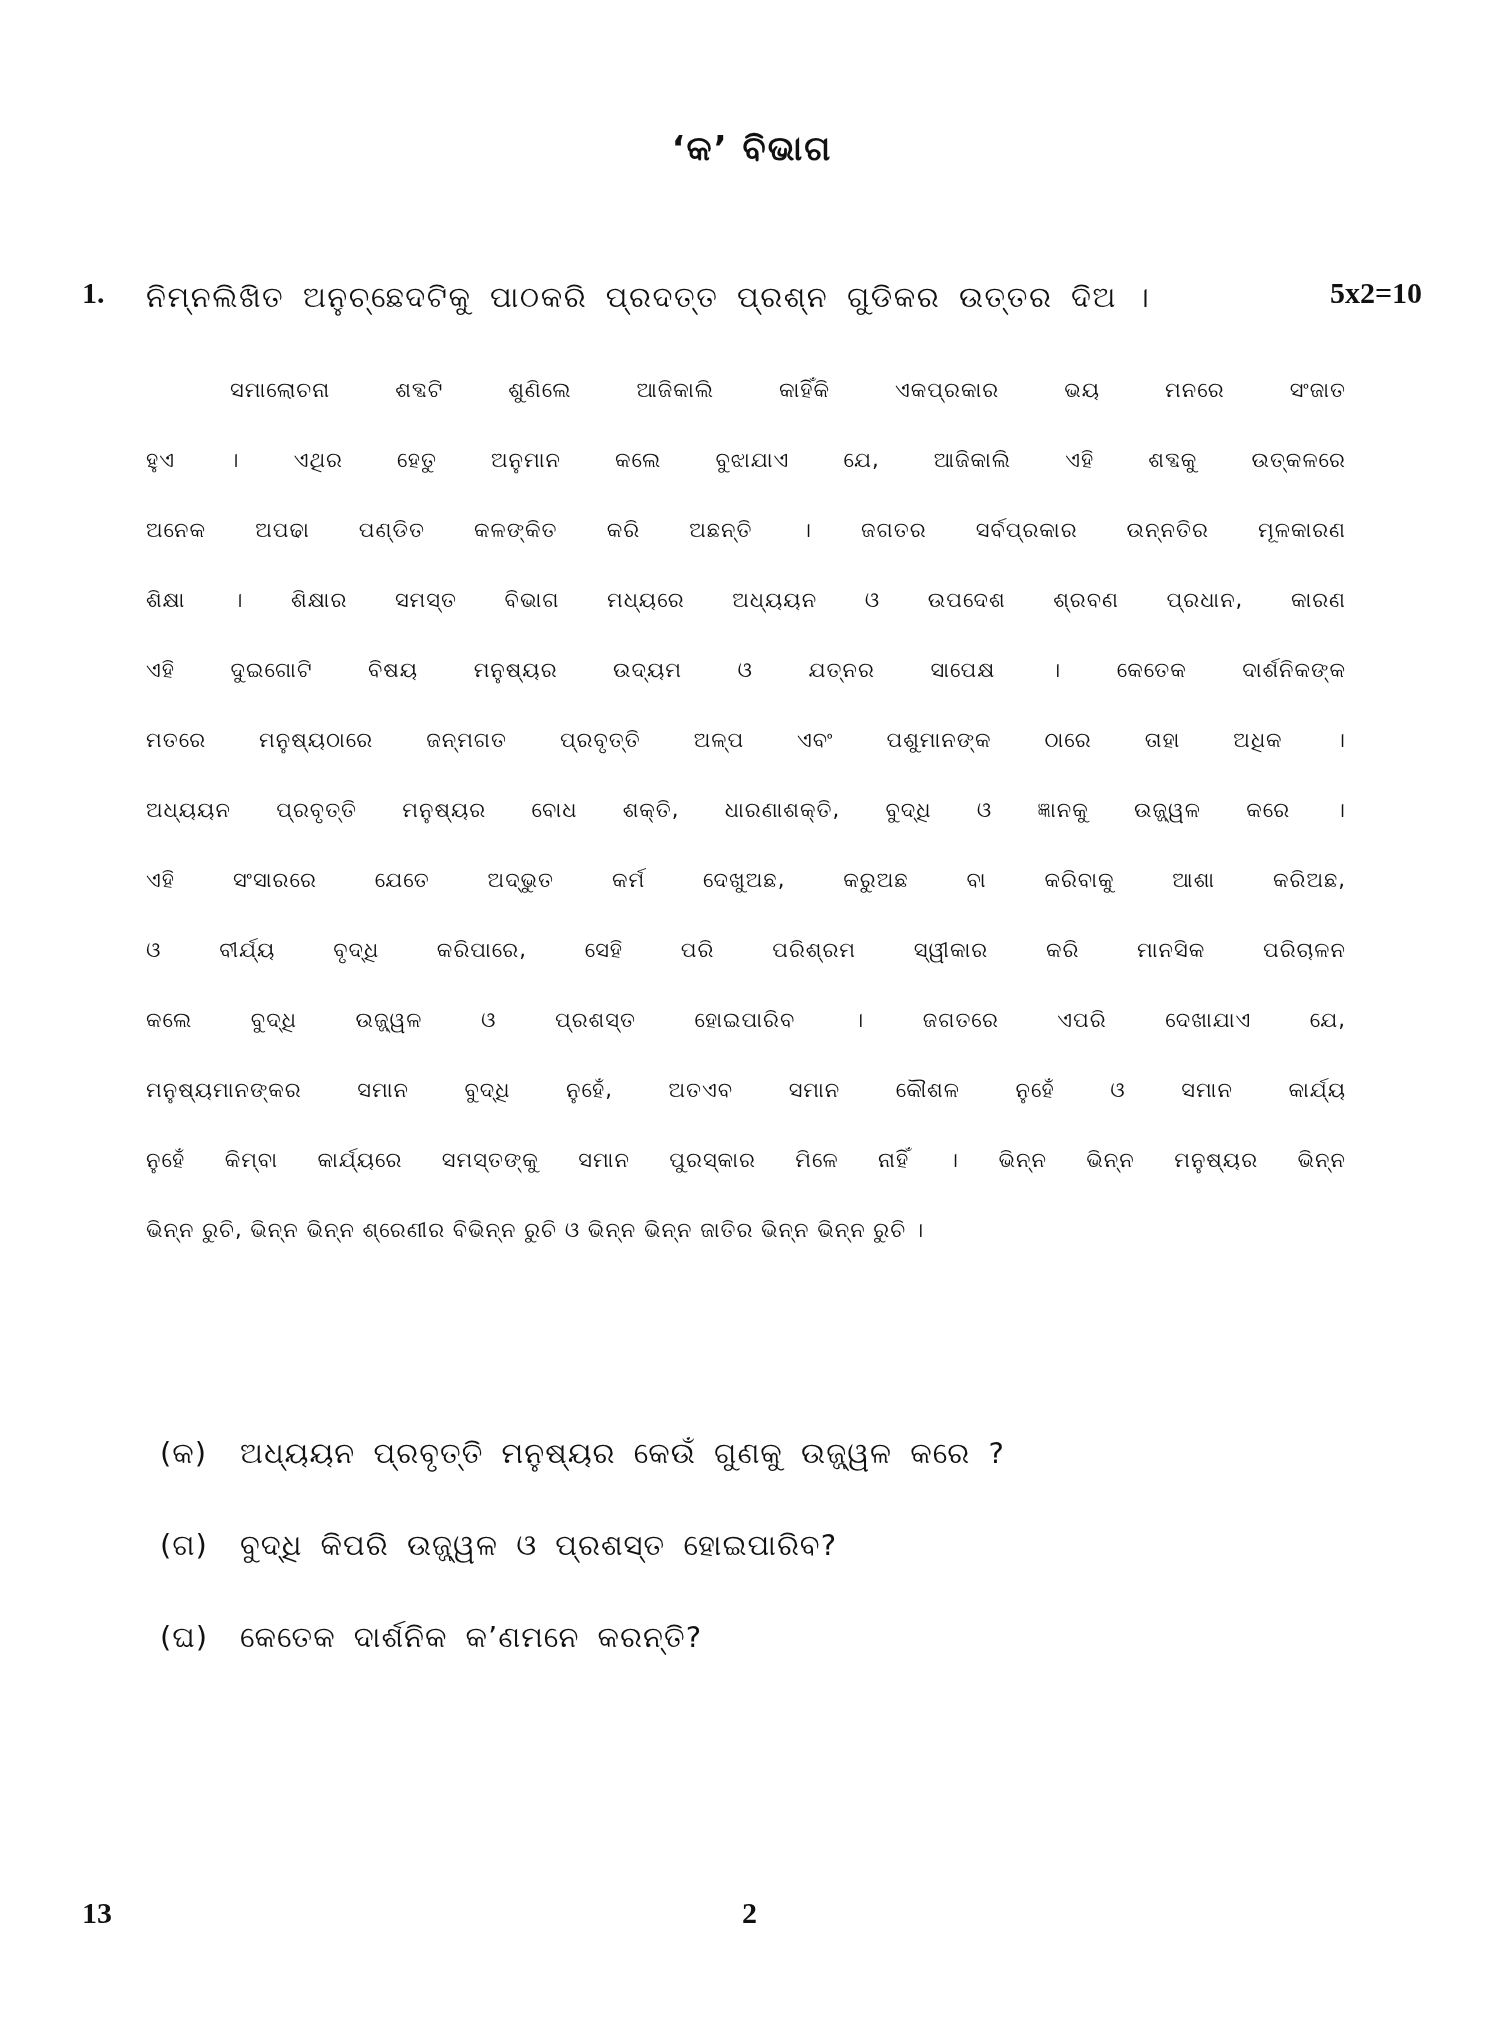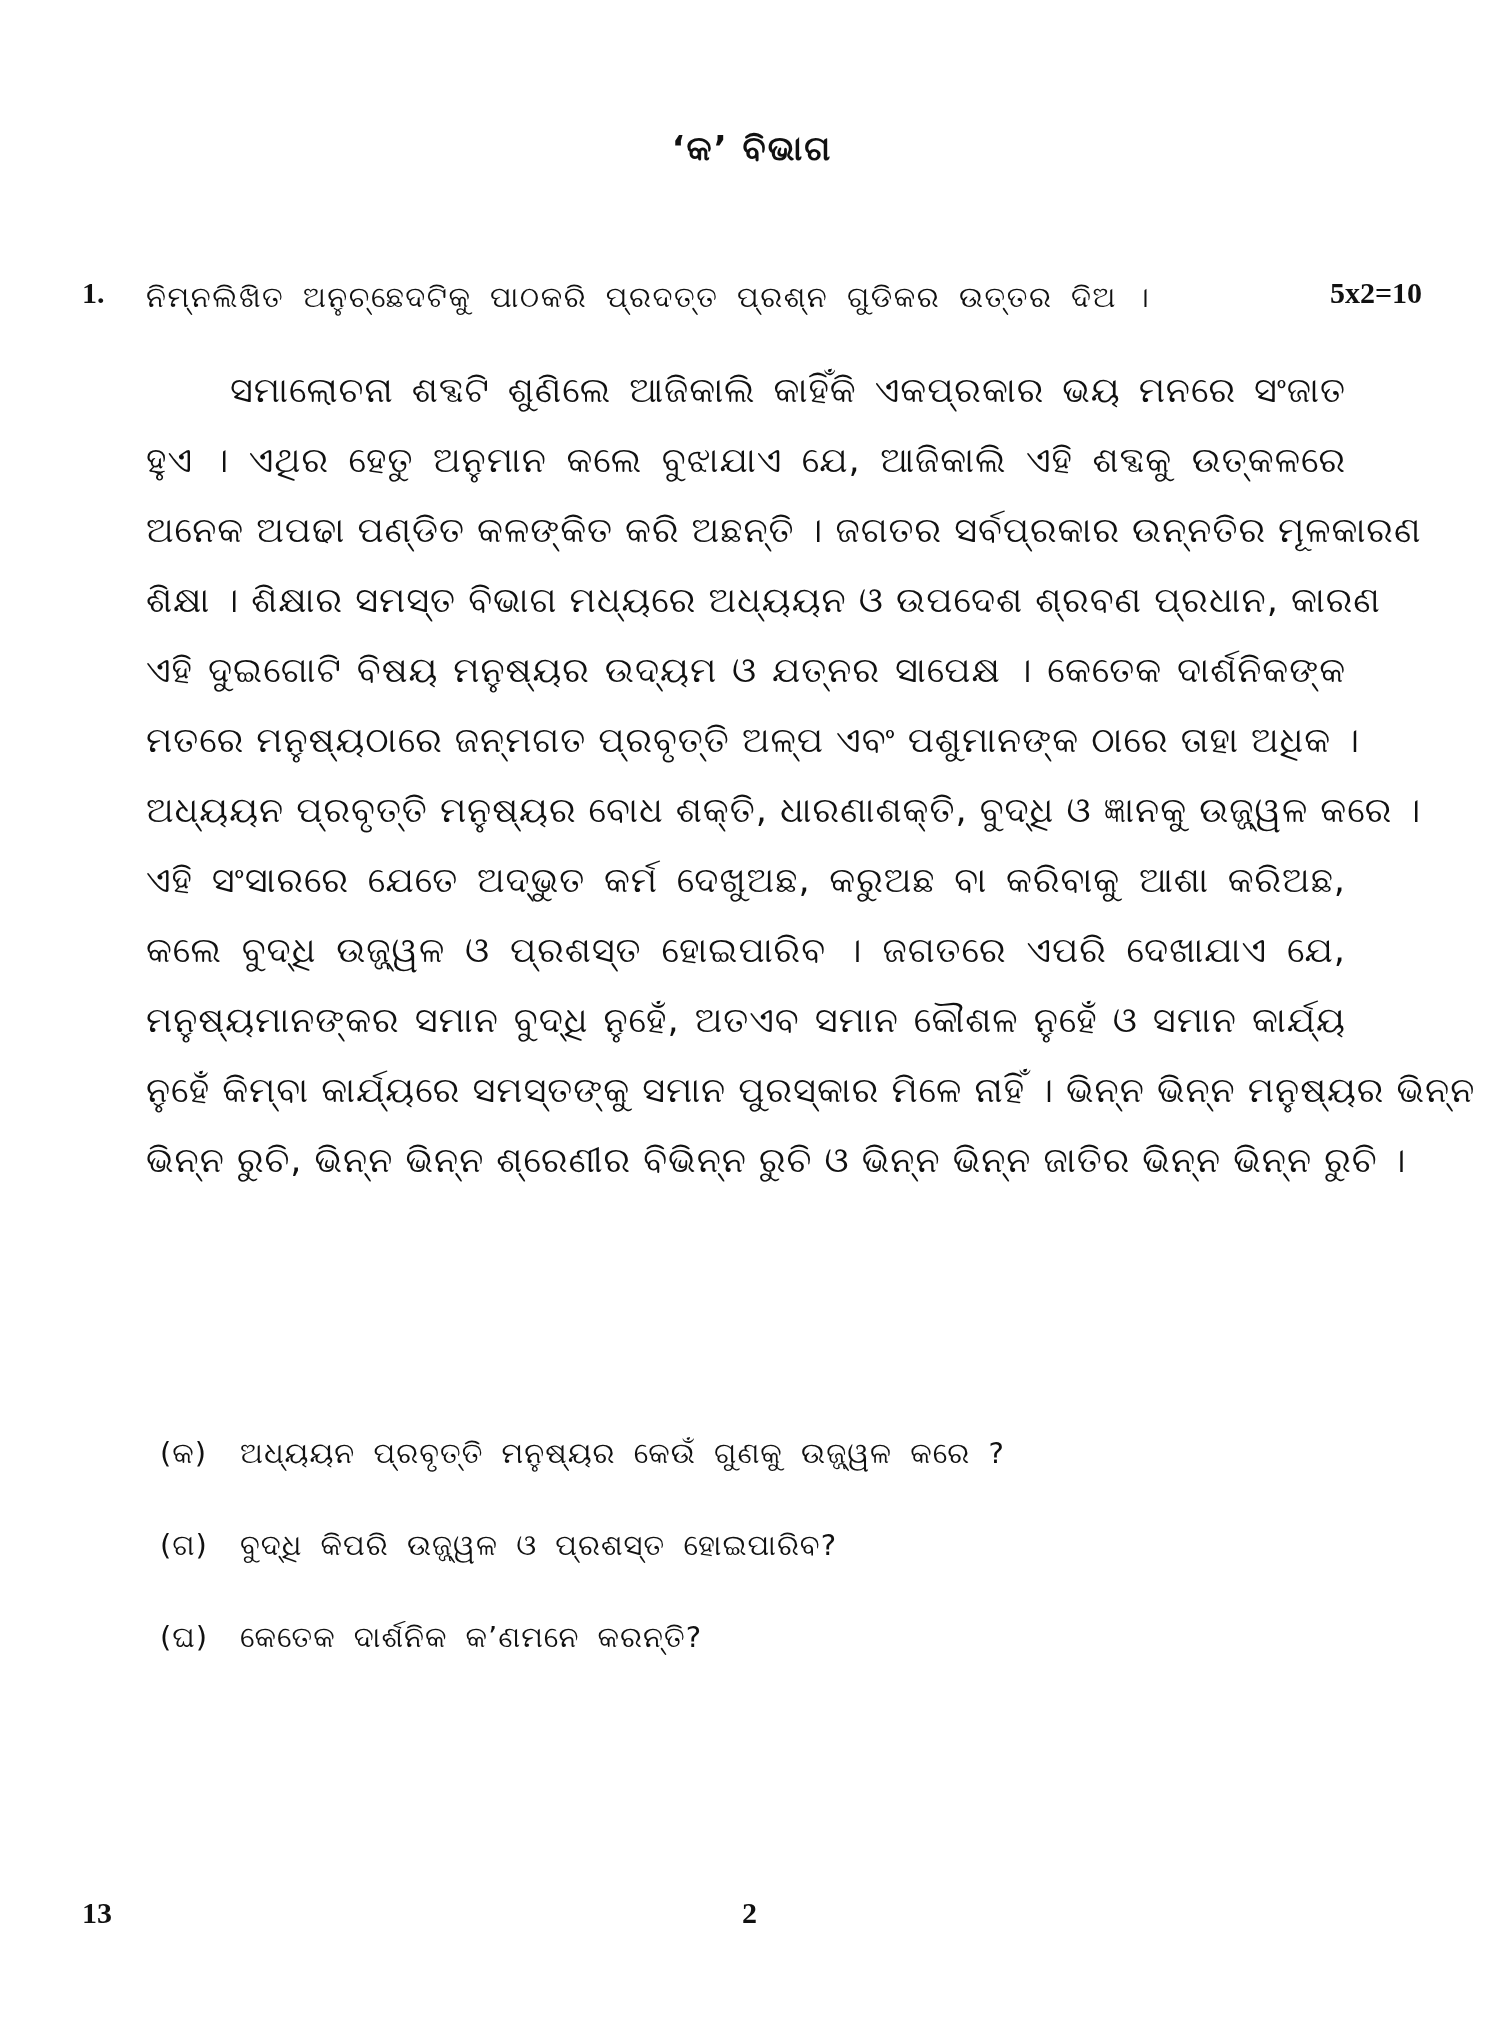--- a/index.html
+++ b/index.html
@@ -18,21 +18,21 @@
     position: absolute; left: 0; top: 4px;
     font-family: "Liberation Serif", serif; font-weight: bold; font-size: 30px;
   }
   .q-text { position: absolute; left: 64px; top: 8px; font-size: 29px; letter-spacing: 1.5px; word-spacing: 8px; }
   .q-marks {
     position: absolute; right: 0; top: 4px;
     font-family: "Liberation Serif", serif; font-weight: bold; font-size: 30px;
   }
   .passage { position: absolute; left: 146px; top: 355px; width: 1200px; }
   .p-line {
-    height: 70px; line-height: 70px; font-size: 35px; white-space: nowrap;
+    height: 70px; line-height: 70px; font-size: 21px; white-space: nowrap;
     text-align: justify; text-align-last: justify; letter-spacing: 1px;
   }
   .p-line.first { padding-left: 84px; }
   .p-line.last { text-align-last: left; }
   .subqs { position: absolute; left: 160px; top: 1407px; width: 1200px; }
   .subq { height: 92px; line-height: 92px; font-size: 29px; white-space: nowrap; letter-spacing: 1px; word-spacing: 8px; }
   .subq-label { display: inline-block; width: 80px; }
   .footer-left {
     position: absolute; left: 82px; top: 1896px;
     font-family: "Liberation Serif", serif; font-weight: bold; font-size: 30px; text-align: right;
@@ -57,20 +57,21 @@
 
   <div class="passage">
     <div class="p-line first">ସମାଲୋଚନା ଶବ୍ଦଟି ଶୁଣିଲେ ଆଜିକାଲି କାହିଁକି ଏକପ୍ରକାର ଭୟ ମନରେ ସଂଜାତ</div>
     <div class="p-line">ହୁଏ ।  ଏଥିର ହେତୁ ଅନୁମାନ କଲେ ବୁଝାଯାଏ ଯେ, ଆଜିକାଲି ଏହି ଶବ୍ଦକୁ ଉତ୍କଳରେ</div>
     <div class="p-line">ଅନେକ ଅପଢା ପଣ୍ଡିତ କଳଙ୍କିତ କରି ଅଛନ୍ତି ।  ଜଗତର ସର୍ବପ୍ରକାର ଉନ୍ନତିର ମୂଳକାରଣ</div>
     <div class="p-line">ଶିକ୍ଷା । ଶିକ୍ଷାର ସମସ୍ତ ବିଭାଗ ମଧ୍ୟରେ ଅଧ୍ୟୟନ ଓ ଉପଦେଶ ଶ୍ରବଣ ପ୍ରଧାନ, କାରଣ</div>
     <div class="p-line">ଏହି ଦୁଇଗୋଟି ବିଷୟ ମନୁଷ୍ୟର ଉଦ୍ୟମ ଓ ଯତ୍ନର ସାପେକ୍ଷ ।  କେତେକ ଦାର୍ଶନିକଙ୍କ</div>
     <div class="p-line">ମତରେ ମନୁଷ୍ୟଠାରେ ଜନ୍ମଗତ ପ୍ରବୃତ୍ତି ଅଳ୍ପ ଏବଂ ପଶୁମାନଙ୍କ ଠାରେ ତାହା ଅଧିକ ।</div>
     <div class="p-line">ଅଧ୍ୟୟନ ପ୍ରବୃତ୍ତି ମନୁଷ୍ୟର ବୋଧ ଶକ୍ତି, ଧାରଣାଶକ୍ତି, ବୁଦ୍ଧି ଓ ଜ୍ଞାନକୁ ଉଜ୍ଜ୍ୱଳ କରେ ।</div>
     <div class="p-line">ଏହି ସଂସାରରେ ଯେତେ ଅଦ୍ଭୁତ କର୍ମ ଦେଖୁଅଛ, କରୁଅଛ ବା କରିବାକୁ ଆଶା କରିଅଛ,</div>
+    <div class="p-line">ଓ ବୀର୍ଯ୍ୟ ବୃଦ୍ଧି କରିପାରେ, ସେହି ପରି ପରିଶ୍ରମ ସ୍ୱୀକାର କରି ମାନସିକ ପରିଚାଳନ</div>
     <div class="p-line">କଲେ ବୁଦ୍ଧି ଉଜ୍ଜ୍ୱଳ ଓ ପ୍ରଶସ୍ତ ହୋଇପାରିବ ।  ଜଗତରେ ଏପରି ଦେଖାଯାଏ ଯେ,</div>
     <div class="p-line">ମନୁଷ୍ୟମାନଙ୍କର ସମାନ ବୁଦ୍ଧି ନୁହେଁ, ଅତଏବ ସମାନ କୌଶଳ ନୁହେଁ ଓ ସମାନ କାର୍ଯ୍ୟ</div>
     <div class="p-line">ନୁହେଁ କିମ୍ବା କାର୍ଯ୍ୟରେ ସମସ୍ତଙ୍କୁ ସମାନ ପୁରସ୍କାର ମିଳେ ନାହିଁ । ଭିନ୍ନ ଭିନ୍ନ ମନୁଷ୍ୟର ଭିନ୍ନ</div>
     <div class="p-line last">ଭିନ୍ନ ରୁଚି, ଭିନ୍ନ ଭିନ୍ନ ଶ୍ରେଣୀର ବିଭିନ୍ନ ରୁଚି ଓ ଭିନ୍ନ ଭିନ୍ନ ଜାତିର ଭିନ୍ନ ଭିନ୍ନ ରୁଚି ।</div>
   </div>
 
   <div class="subqs">
     <div class="subq">
       <span class="subq-label">(କ)</span><span>ଅଧ୍ୟୟନ ପ୍ରବୃତ୍ତି ମନୁଷ୍ୟର କେଉଁ ଗୁଣକୁ ଉଜ୍ଜ୍ୱଳ କରେ ?</span>
     </div>

